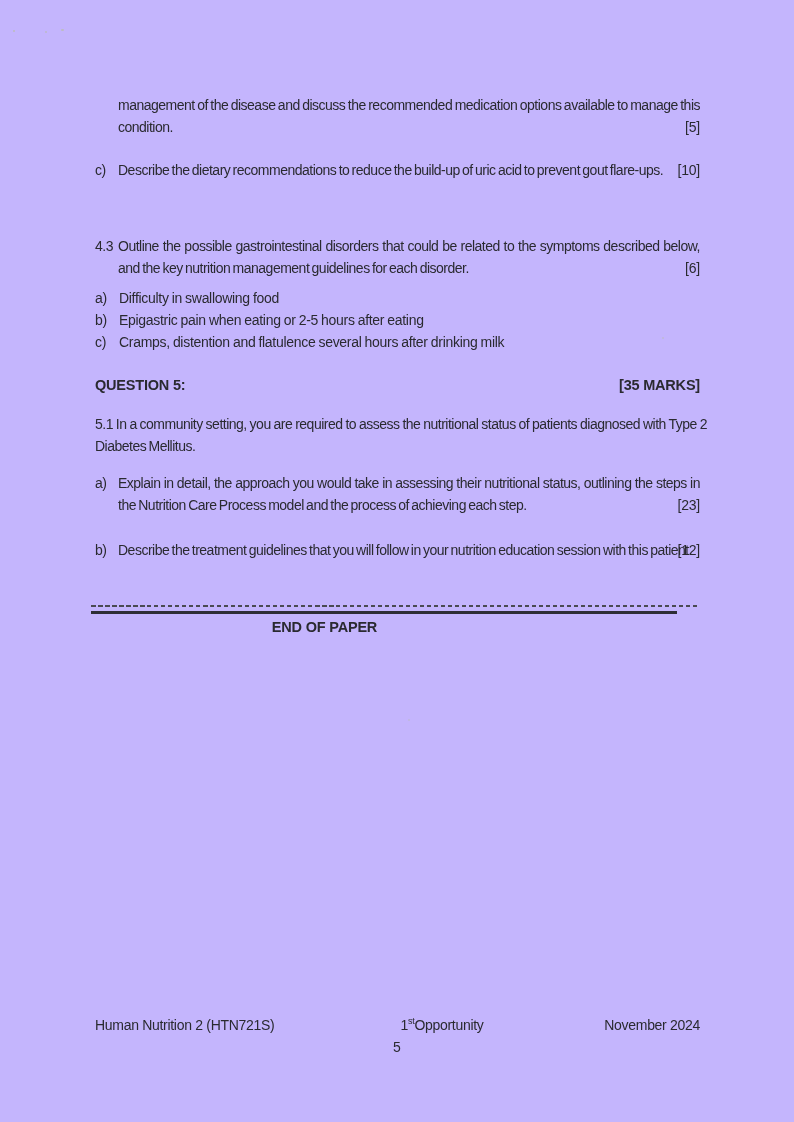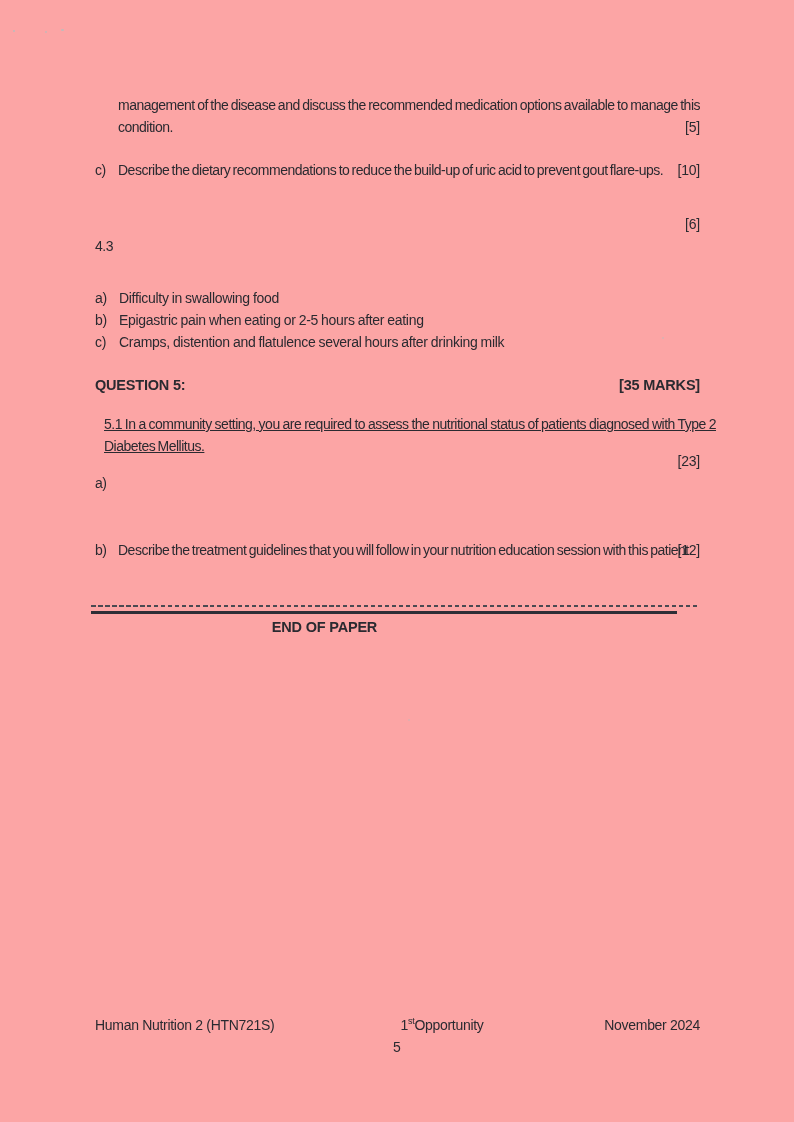--- a/index.html
+++ b/index.html
@@ -1,20 +1,20 @@
 <!DOCTYPE html>
 <html><head>
 <meta charset="utf-8">
 <style>
   html, body { margin: 0; padding: 0; background: #ffffff; }
   .page {
     position: relative;
     width: 794px;
     height: 1122px;
-    background: #fca5a5;
+    background: #c4b5fd;
     font-family: "Liberation Sans", sans-serif;
     color: #2a2a30;
     overflow: hidden;
   }
   .block {
     position: absolute;
     font-size: 14px;
     line-height: 22px;
     letter-spacing: -0.5px;
     word-spacing: -1.1px;
@@ -81,47 +81,47 @@
     <span>management of the disease and discuss the recommended medication options available to manage this condition.</span>
     <span class="mark">[5]</span>
   </div>
 
   <div class="block hang just" style="top:159px; left:95px; width:605px;">
     <span class="label">c)</span><span>Describe the dietary recommendations to reduce the build-up of uric acid to prevent gout flare-ups.</span>
     <span class="mark">[10]</span>
   </div>
 
   <div class="block hang just" style="top:224px; left:95px; width:605px;margin-top:11px;">
-    <span class="label">4.3</span>
+    <span class="label">4.3</span><span>Outline the possible gastrointestinal disorders that could be related to the symptoms described below, and the key nutrition management guidelines for each disorder.</span>
     <span class="mark">[6]</span>
   </div>
 
   <div class="block" style="top:287px; left:95px; width:605px;">
     <div class="list-item">
       <span class="label">a)</span><span>Difficulty in swallowing food</span>
     </div>
     <div class="list-item">
       <span class="label">b)</span><span>Epigastric pain when eating or 2-5 hours after eating</span>
     </div>
     <div class="list-item">
       <span class="label">c)</span><span>Cramps, distention and flatulence several hours after drinking milk</span>
     </div>
   </div>
 
   <div class="block heading" style="top:374px; left:95px; width:605px; font-size:14.5px;text-align:right;">
     <span>QUESTION 5:</span>
     <span>[35 MARKS]</span>
   </div>
 
-  <div class="block just" style="top:413px; left:104px; width:612px;text-decoration:underline;">
+  <div class="block just" style="top:413px; left:95px; width:612px;">
     <span>5.1 In a community setting, you are required to assess the nutritional status of patients diagnosed with Type 2 Diabetes Mellitus.</span>
   </div>
 
   <div class="block hang just" style="top:472px; left:95px; width:605px;">
-    <span class="label">a)</span>
+    <span class="label">a)</span><span>Explain in detail, the approach you would take in assessing their nutritional status, outlining the steps in the Nutrition Care Process model and the process of achieving each step.</span>
     <span class="mark">[23]</span>
   </div>
 
   <div class="block hang just" style="top:539px; left:95px; width:605px;">
     <span class="label">b)</span><span>Describe the treatment guidelines that you will follow in your nutrition education session with this patient.</span>
     <span class="mark">[12]</span>
   </div>
 
   <div class="divider-dashed"></div>
   <div class="divider-solid"></div>

